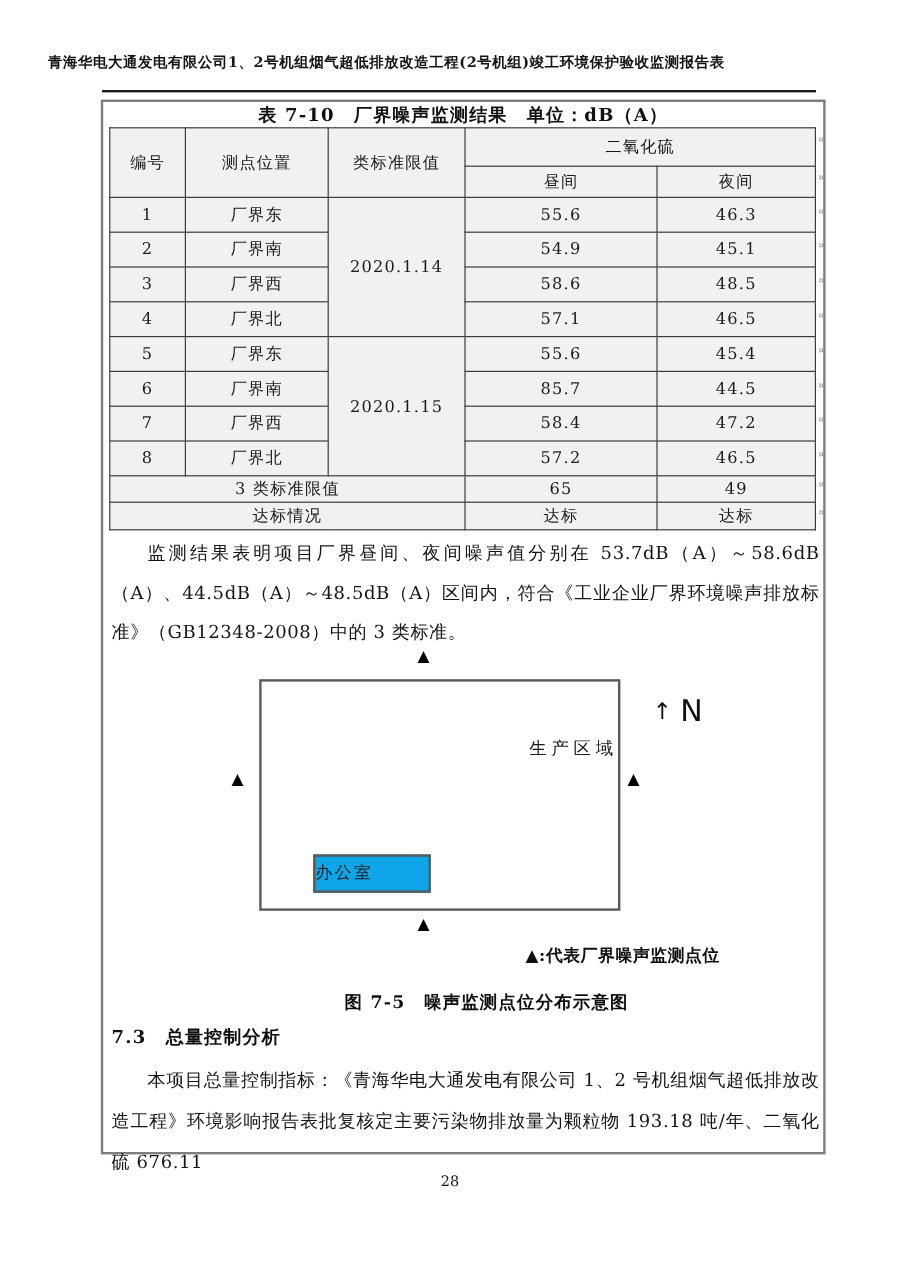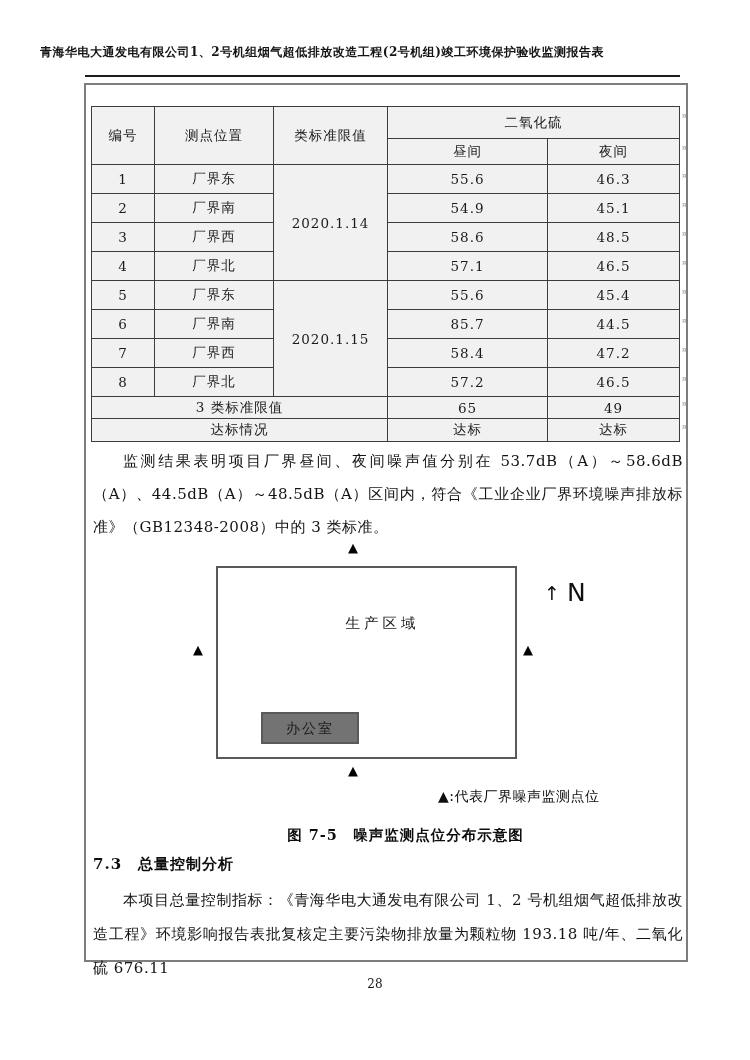--- a/index.html
+++ b/index.html
@@ -47,35 +47,35 @@
   }
   .para1 { top:360px; }
   .para2 { top:798px; line-height:34px; }
   .tri { position:absolute; font-size:13px; color:#000; line-height:1;
          font-family:"DejaVu Sans","Liberation Sans",sans-serif; }
   .big-rect {
     position:absolute; left:130px; top:481px; width:301px; height:193px;
     border:2px solid #5a5a5a; background:#fff;
   }
   .area-label {
-    margin-top:46px; text-align:center; font-size:14.5px; letter-spacing:4px; color:#1a1a1a;padding-left:32px;
+    margin-top:46px; text-align:right; font-size:14.5px; letter-spacing:4px; color:#1a1a1a;padding-left:32px;
   }
   .office-box {
     position:absolute; left:43px; top:144px; width:98px; height:32px;
     border:2px solid #5a5a5a; font-size:14px; line-height:28px;
-    padding-left:23px; letter-spacing:2px; color:#1a1a1a; background:#737373;
+    padding-left:0; letter-spacing:2px; color:#1a1a1a; background:#0ea5e9;
   }
   .north {
     position:absolute; left:458px; top:493px; display:flex; align-items:center;
     font-family:"DejaVu Sans","Liberation Sans",sans-serif; color:#111;
   }
   .north .arrow { font-size:19px; margin-right:7px; }
   .north .n { font-size:25px; }
   .legend {
-    position:absolute; left:352px; top:703px; font-weight:normal; font-size:14px;
+    position:absolute; left:352px; top:703px; font-weight:bold; font-size:14px;
     letter-spacing:0.5px; color:#0e0e0e;
   }
   .fig-caption {
     position:absolute; left:0; top:741px; width:100%; text-align:center;
     font-weight:bold; font-size:14.5px; letter-spacing:1px; color:#0e0e0e;padding-left:39px;
   }
   .section-heading {
     position:absolute; left:7px; top:770px; font-weight:bold; font-size:15px;
     letter-spacing:1px; color:#0e0e0e;
   }
@@ -87,20 +87,21 @@
 </head>
 <body>
 
 <div class="page">
 
   <div class="doc-header">青海华电大通发电有限公司1、2号机组烟气超低排放改造工程(2号机组)竣工环境保护验收监测报告表</div>
   <div class="header-rule"></div>
 
   <div class="content-box">
 
+    <div class="table-title">表 7-10　厂界噪声监测结果　单位：dB（A）</div>
 
     <table class="noise">
       <colgroup>
         <col style="width:63px">
           <col style="width:119px">
           <col style="width:114px">
         <col style="width:160px">
           <col style="width:132px">
       </colgroup>
       <tbody>

